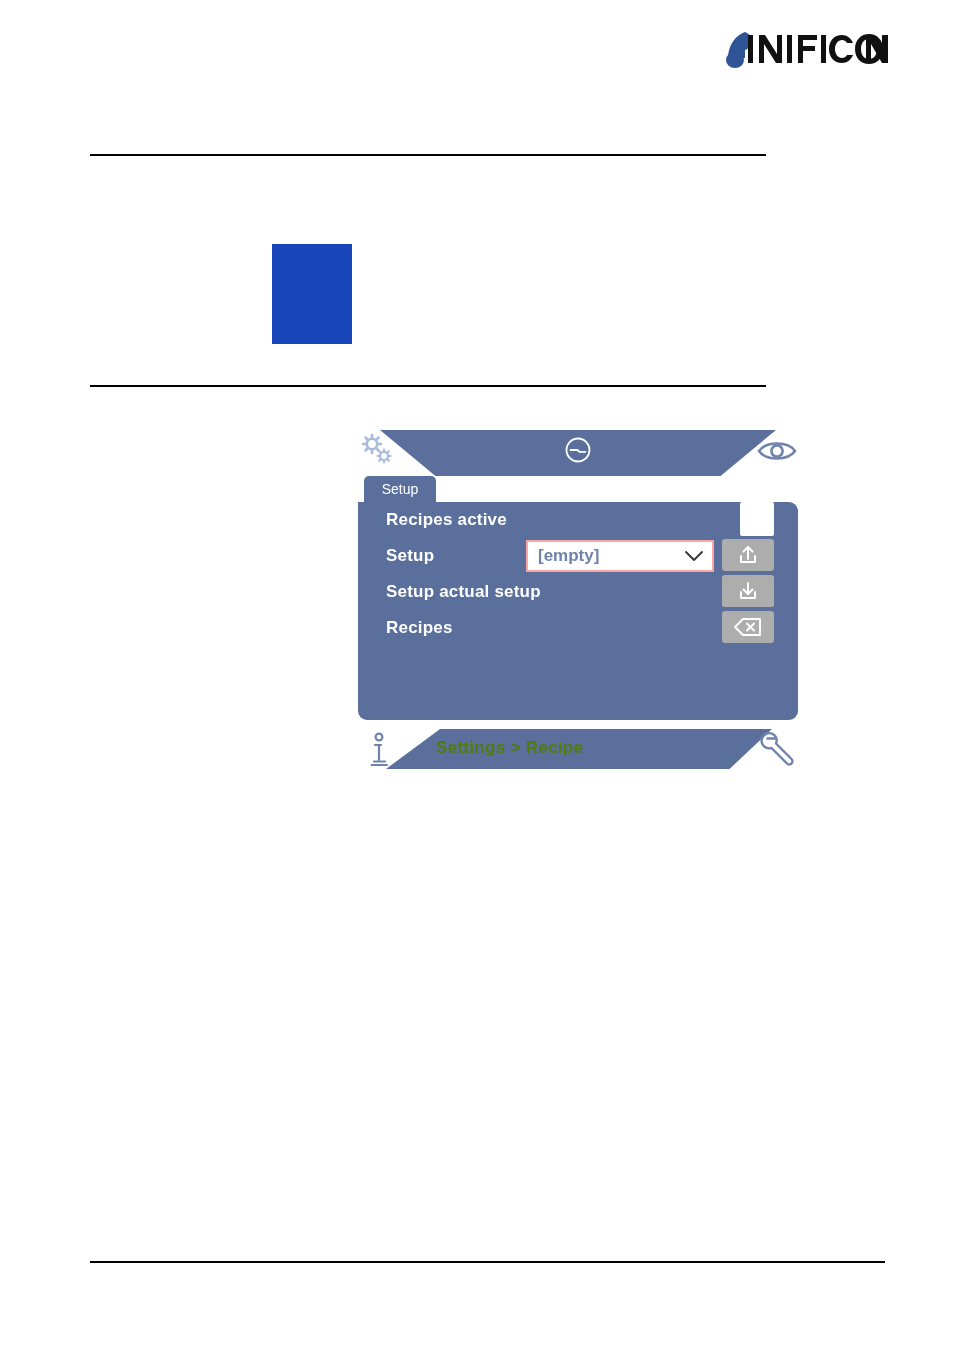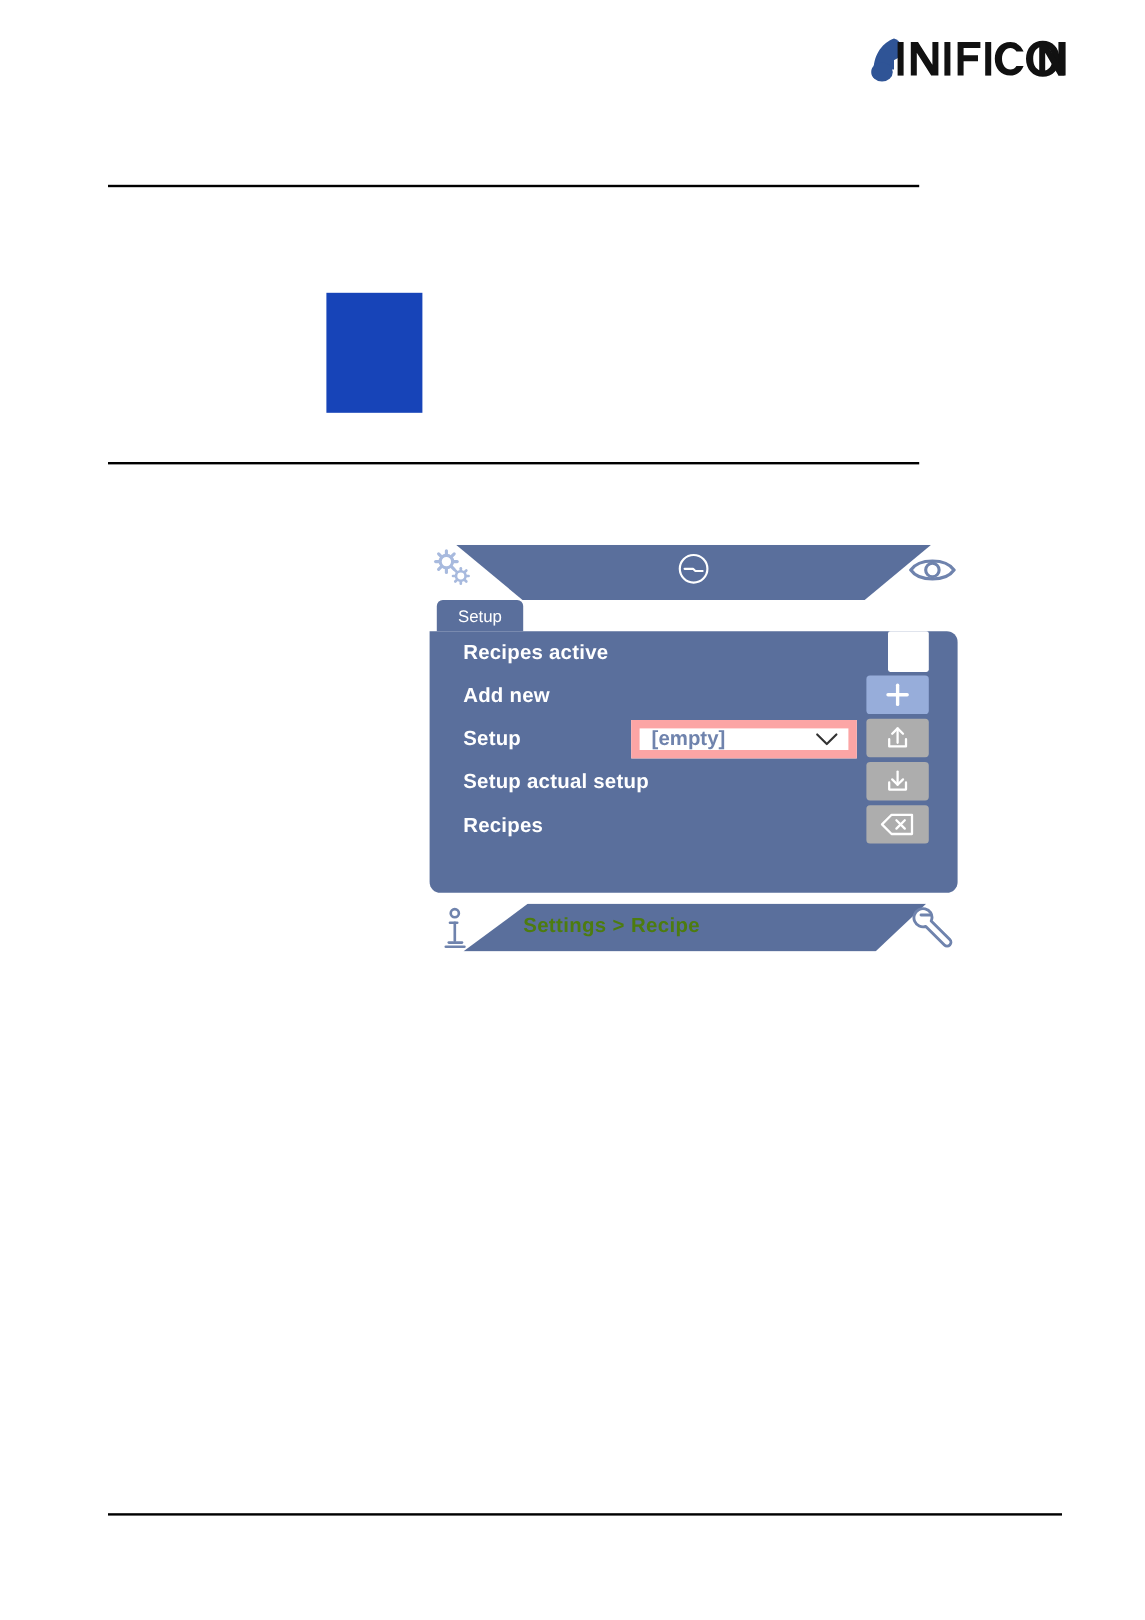--- a/index.html
+++ b/index.html
@@ -44,21 +44,21 @@
     top: 244px;
     width: 80px;
     height: 100px;
     background: #1744b8;
   }
 
   
   .device {
     position: absolute;
     left: 358px;
-    top: 454px;
+    top: 430px;
     width: 440px;
     height: 345px;
   }
 
   
   .topbar {
     position: relative;
     height: 46px;
     width: 100%;
   }
@@ -143,21 +143,21 @@
   }
 
   
   .combo {
     position: absolute;
     left: 168px;
     top: 2px;
     width: 188px;
     height: 32px;
     background: #ffffff;
-    border: 7px solid #fca5a5;
+    border: 2px solid #fca5a5;
     box-sizing: border-box;
     display: flex;
     align-items: center;
     padding: 0 8px 0 10px;
     justify-content: space-between;
   }
   .combo-value {
     color: #6f83ad;
     font-size: 17px;
     font-weight: bold;
@@ -307,31 +307,20 @@
 
   <div class="panel">
 
     <div class="row">
       <span class="row-label">Recipes active</span>
       <div class="ctrl ctrl-check">
         <svg width="22" height="22" viewBox="0 0 22 22"></svg>
       </div>
     </div>
 
-    <div class="row">
-      <span class="row-label">Add new</span>
-      <div class="ctrl ctrl-add">
-        <svg width="26" height="26" viewBox="0 0 26 26">
-          <g stroke="#ffffff" stroke-width="2.8" stroke-linecap="round">
-            <line x1="13" y1="5" x2="13" y2="21"></line>
-            <line x1="5" y1="13" x2="21" y2="13"></line>
-          </g>
-        </svg>
-      </div>
-    </div>
 
     <div class="row">
       <span class="row-label">Setup</span>
 
       <div class="combo">
         <span class="combo-value">[empty]</span>
         <svg class="chev" viewBox="0 0 20 12">
           <path d="M2 2 L10 10 L18 2" fill="none" stroke="#333333" stroke-width="1.8" stroke-linecap="round" stroke-linejoin="round"></path>
         </svg>
       </div>

